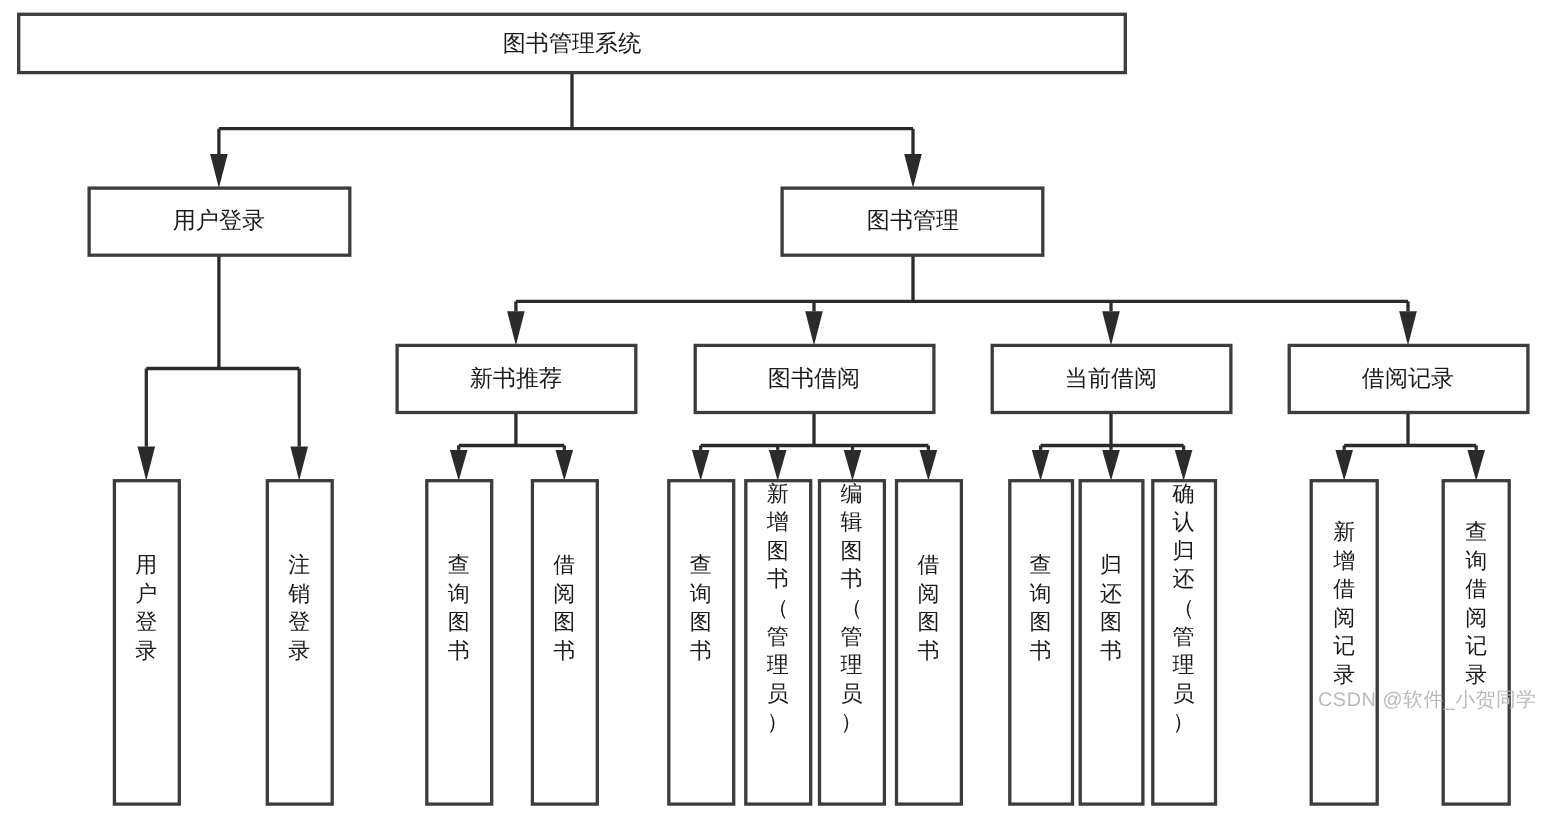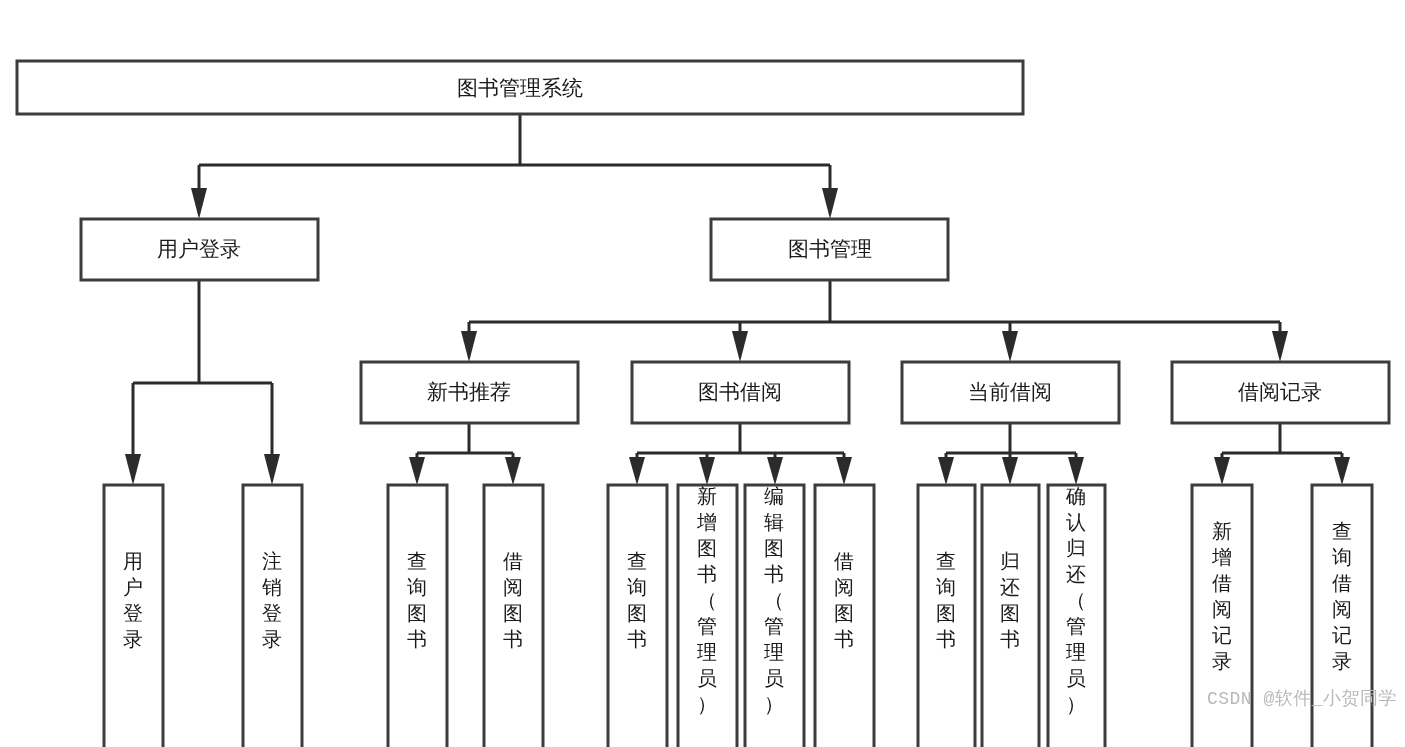--- a/index.html
+++ b/index.html
@@ -10,21 +10,20 @@
   body {
     width: 1405px;
     height: 747px;
     font-family: "Liberation Sans", "DejaVu Sans", sans-serif;
     overflow: hidden;
   }
   #diagram-root {
     position: relative;
     width: 1405px;
     height: 668px;
-    margin-top: 48px;
   }
   svg#flowchart {
     position: absolute;
     top: 0;
     left: 0;
     width: 1405px;
     height: 747px;
     display: block;
   }
   .node-box {
@@ -51,22 +50,22 @@
   }
   .leaf-label-v {
     font-family: "Liberation Sans", "DejaVu Sans", sans-serif;
     font-size: 20px;
     fill: #1a1a1a;
     text-anchor: middle;
   }
   .watermark {
     position: absolute;
     right: 8px;
-    bottom: 6px;
-    font-family: Liberation Mono, monospace;
+    bottom: 20px;
+    font-family: Liberation Sans, sans-serif;
     font-size: 18px;
     color: #b9b9b9;
     letter-spacing: 0.5px;
     white-space: nowrap;
     user-select: none;
   }
 </style>
 </head>
 <body>
 

